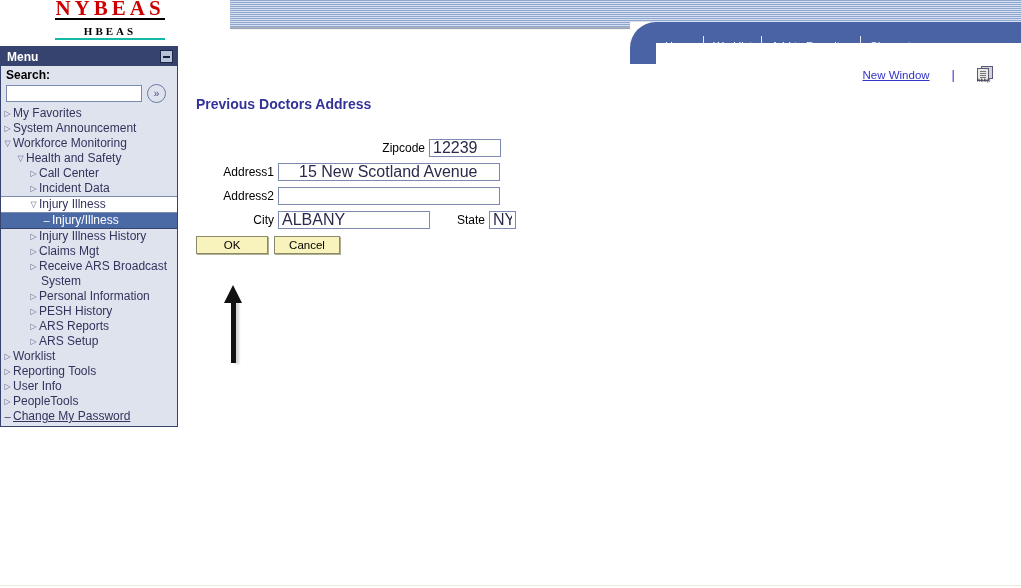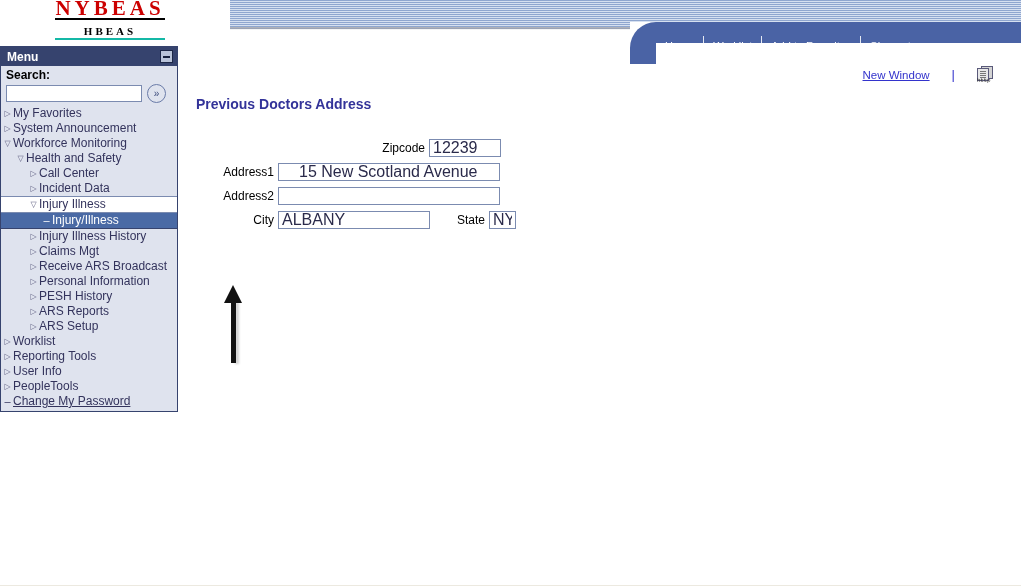--- a/index.html
+++ b/index.html
@@ -241,20 +241,21 @@
         <span class="t-label">Injury Illness History</span>
       </div>
       <div class="t-item lvl3">
         <span class="t-arrow">▷</span>
         <span class="t-label">Claims Mgt</span>
       </div>
       <div class="t-item lvl3">
         <span class="t-arrow">▷</span>
         <span class="t-label">Receive ARS Broadcast</span>
       </div>
+      <div class="t-wrapline">System</div>
       <div class="t-item lvl3">
         <span class="t-arrow">▷</span>
         <span class="t-label">Personal Information</span>
       </div>
       <div class="t-item lvl3">
         <span class="t-arrow">▷</span>
         <span class="t-label">PESH History</span>
       </div>
       <div class="t-item lvl3">
         <span class="t-arrow">▷</span>
@@ -307,20 +308,24 @@
       <input class="finput w-addr" type="text" value="" style="">
     </div>
 
     <div class="frow">
       <span class="flabel lbl-city">City</span>
       <input class="finput w-city" type="text" value="ALBANY" style="">
       <span class="flabel lbl-state">State</span>
       <input class="finput w-state" type="text" value="NY" style="">
     </div>
 
+    <div class="btnrow">
+      <div class="btn btn-ok">OK</div>
+      <div class="btn btn-cancel">Cancel</div>
+    </div>
   </div>
 </div>
 
 <div class="arrow">
   <div class="sh-shadow"></div>
   <div class="head"></div>
   <div class="shaft"></div>
 </div>
 
 <div class="bottom-rule"></div>

